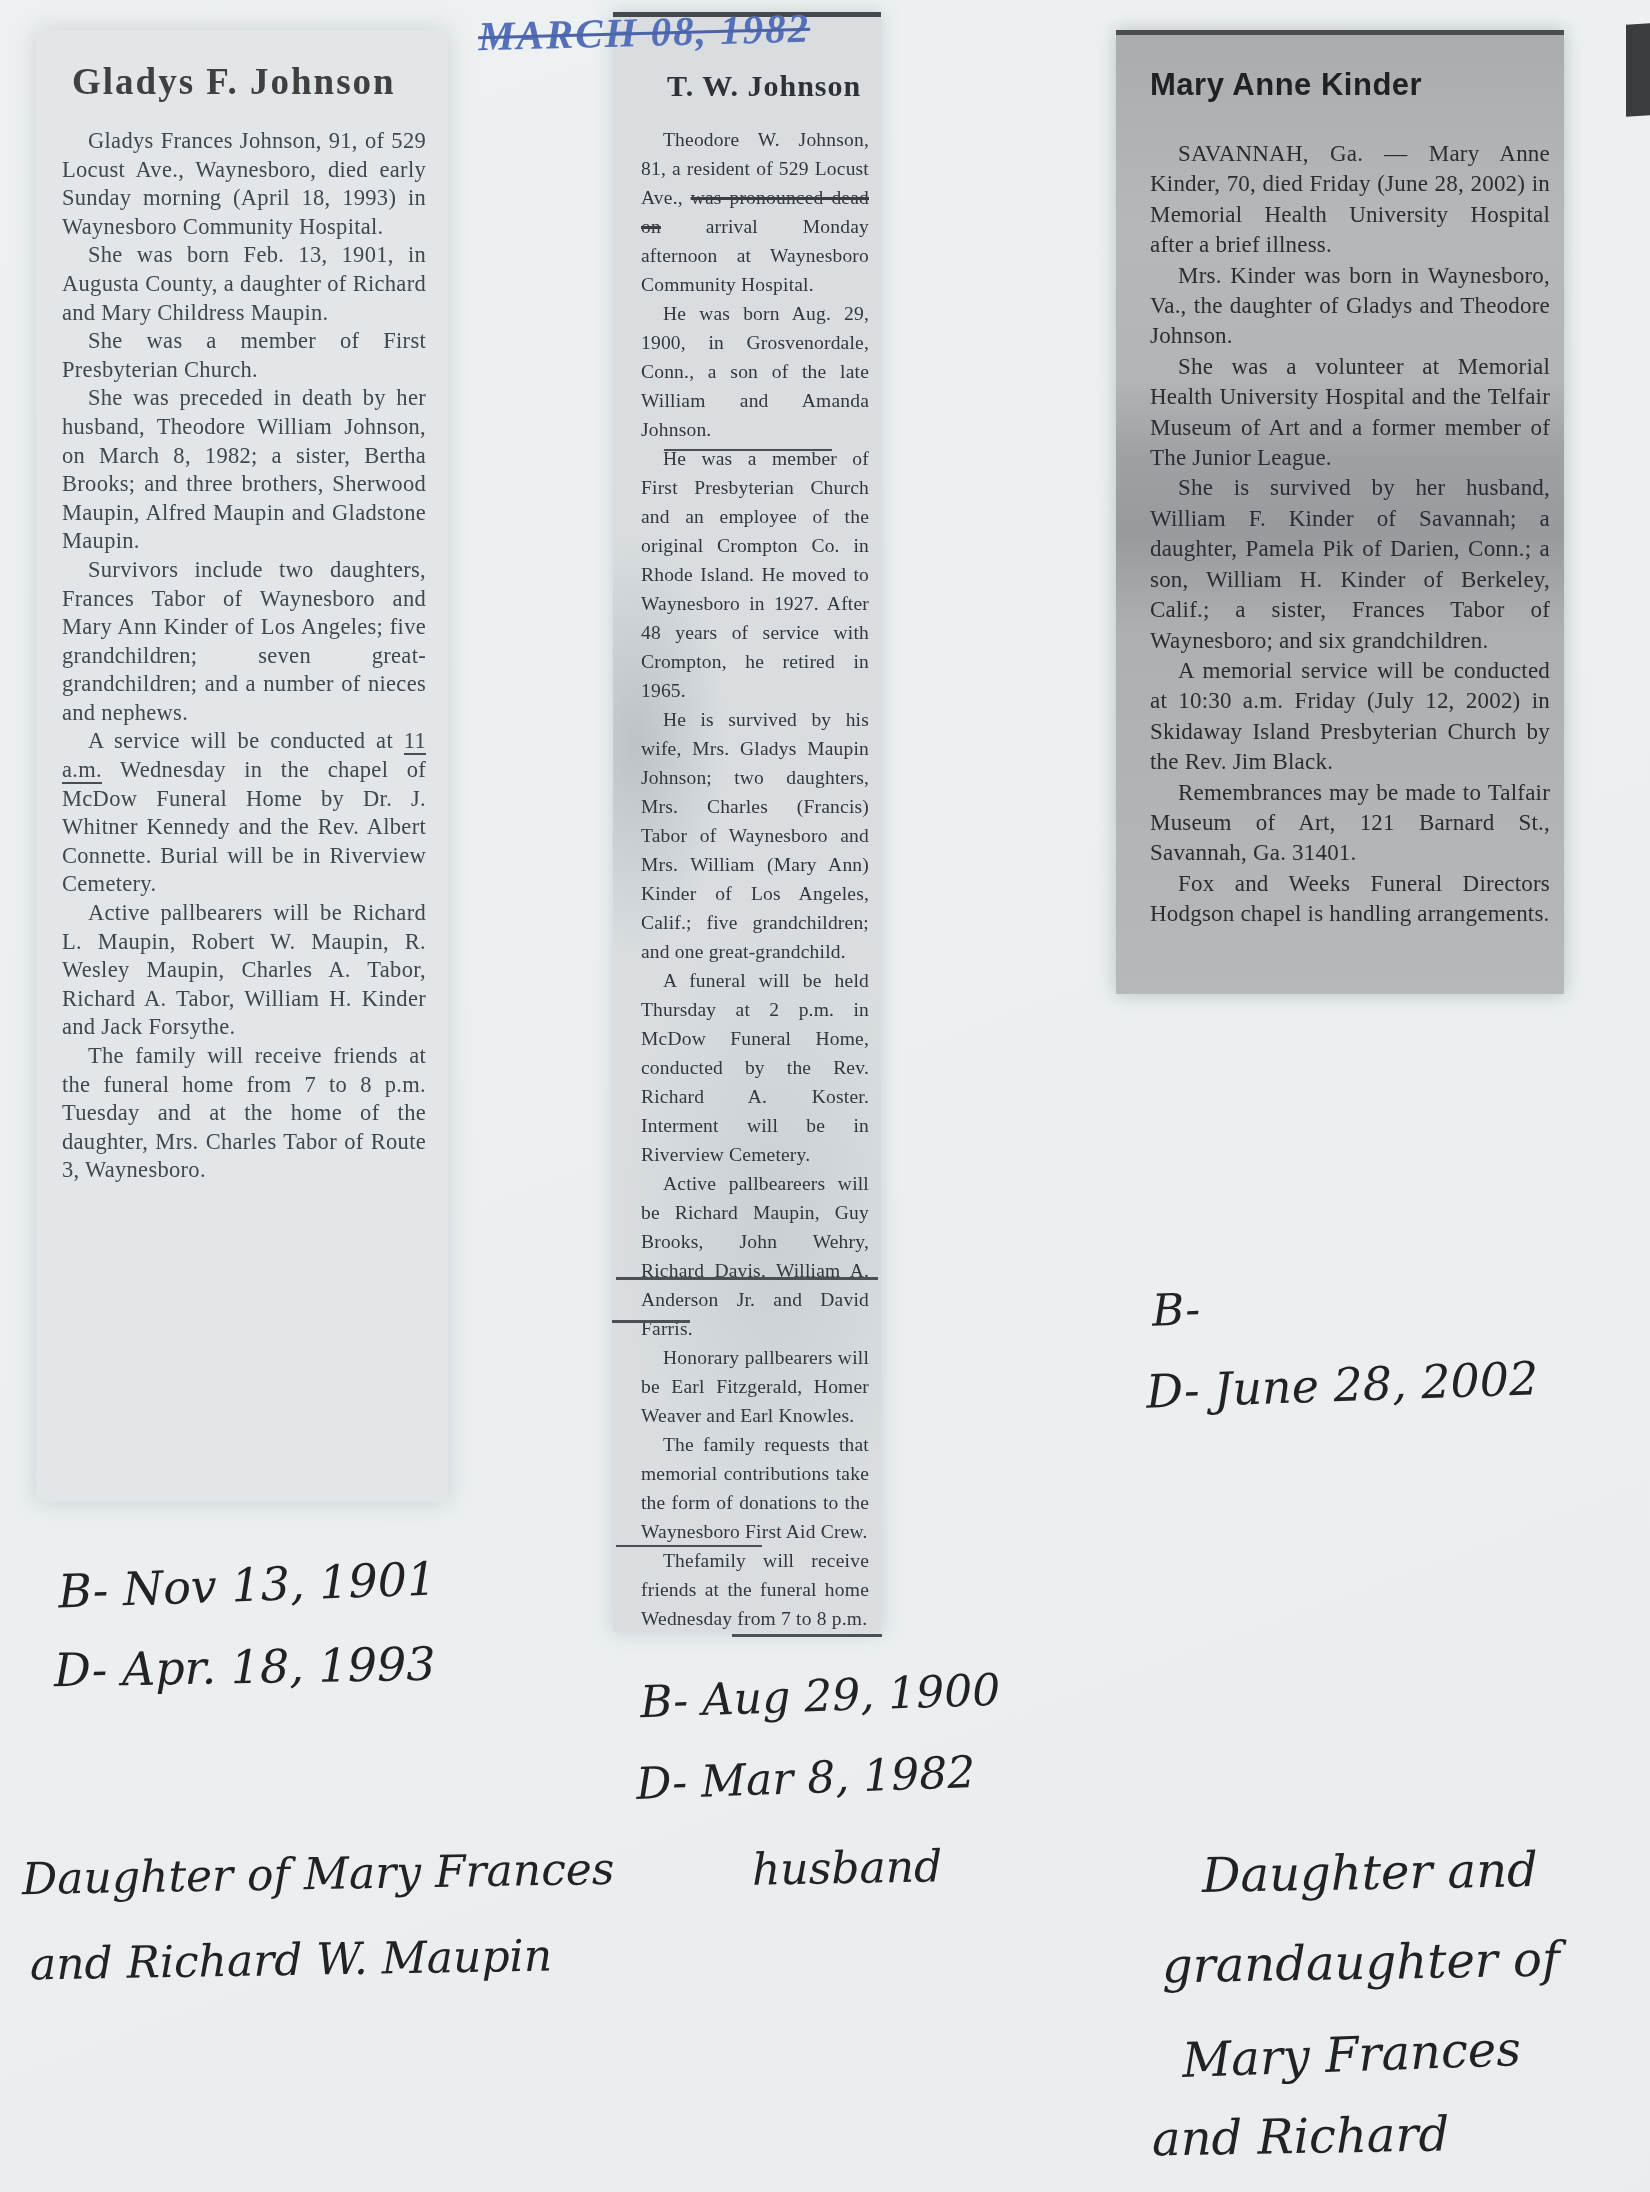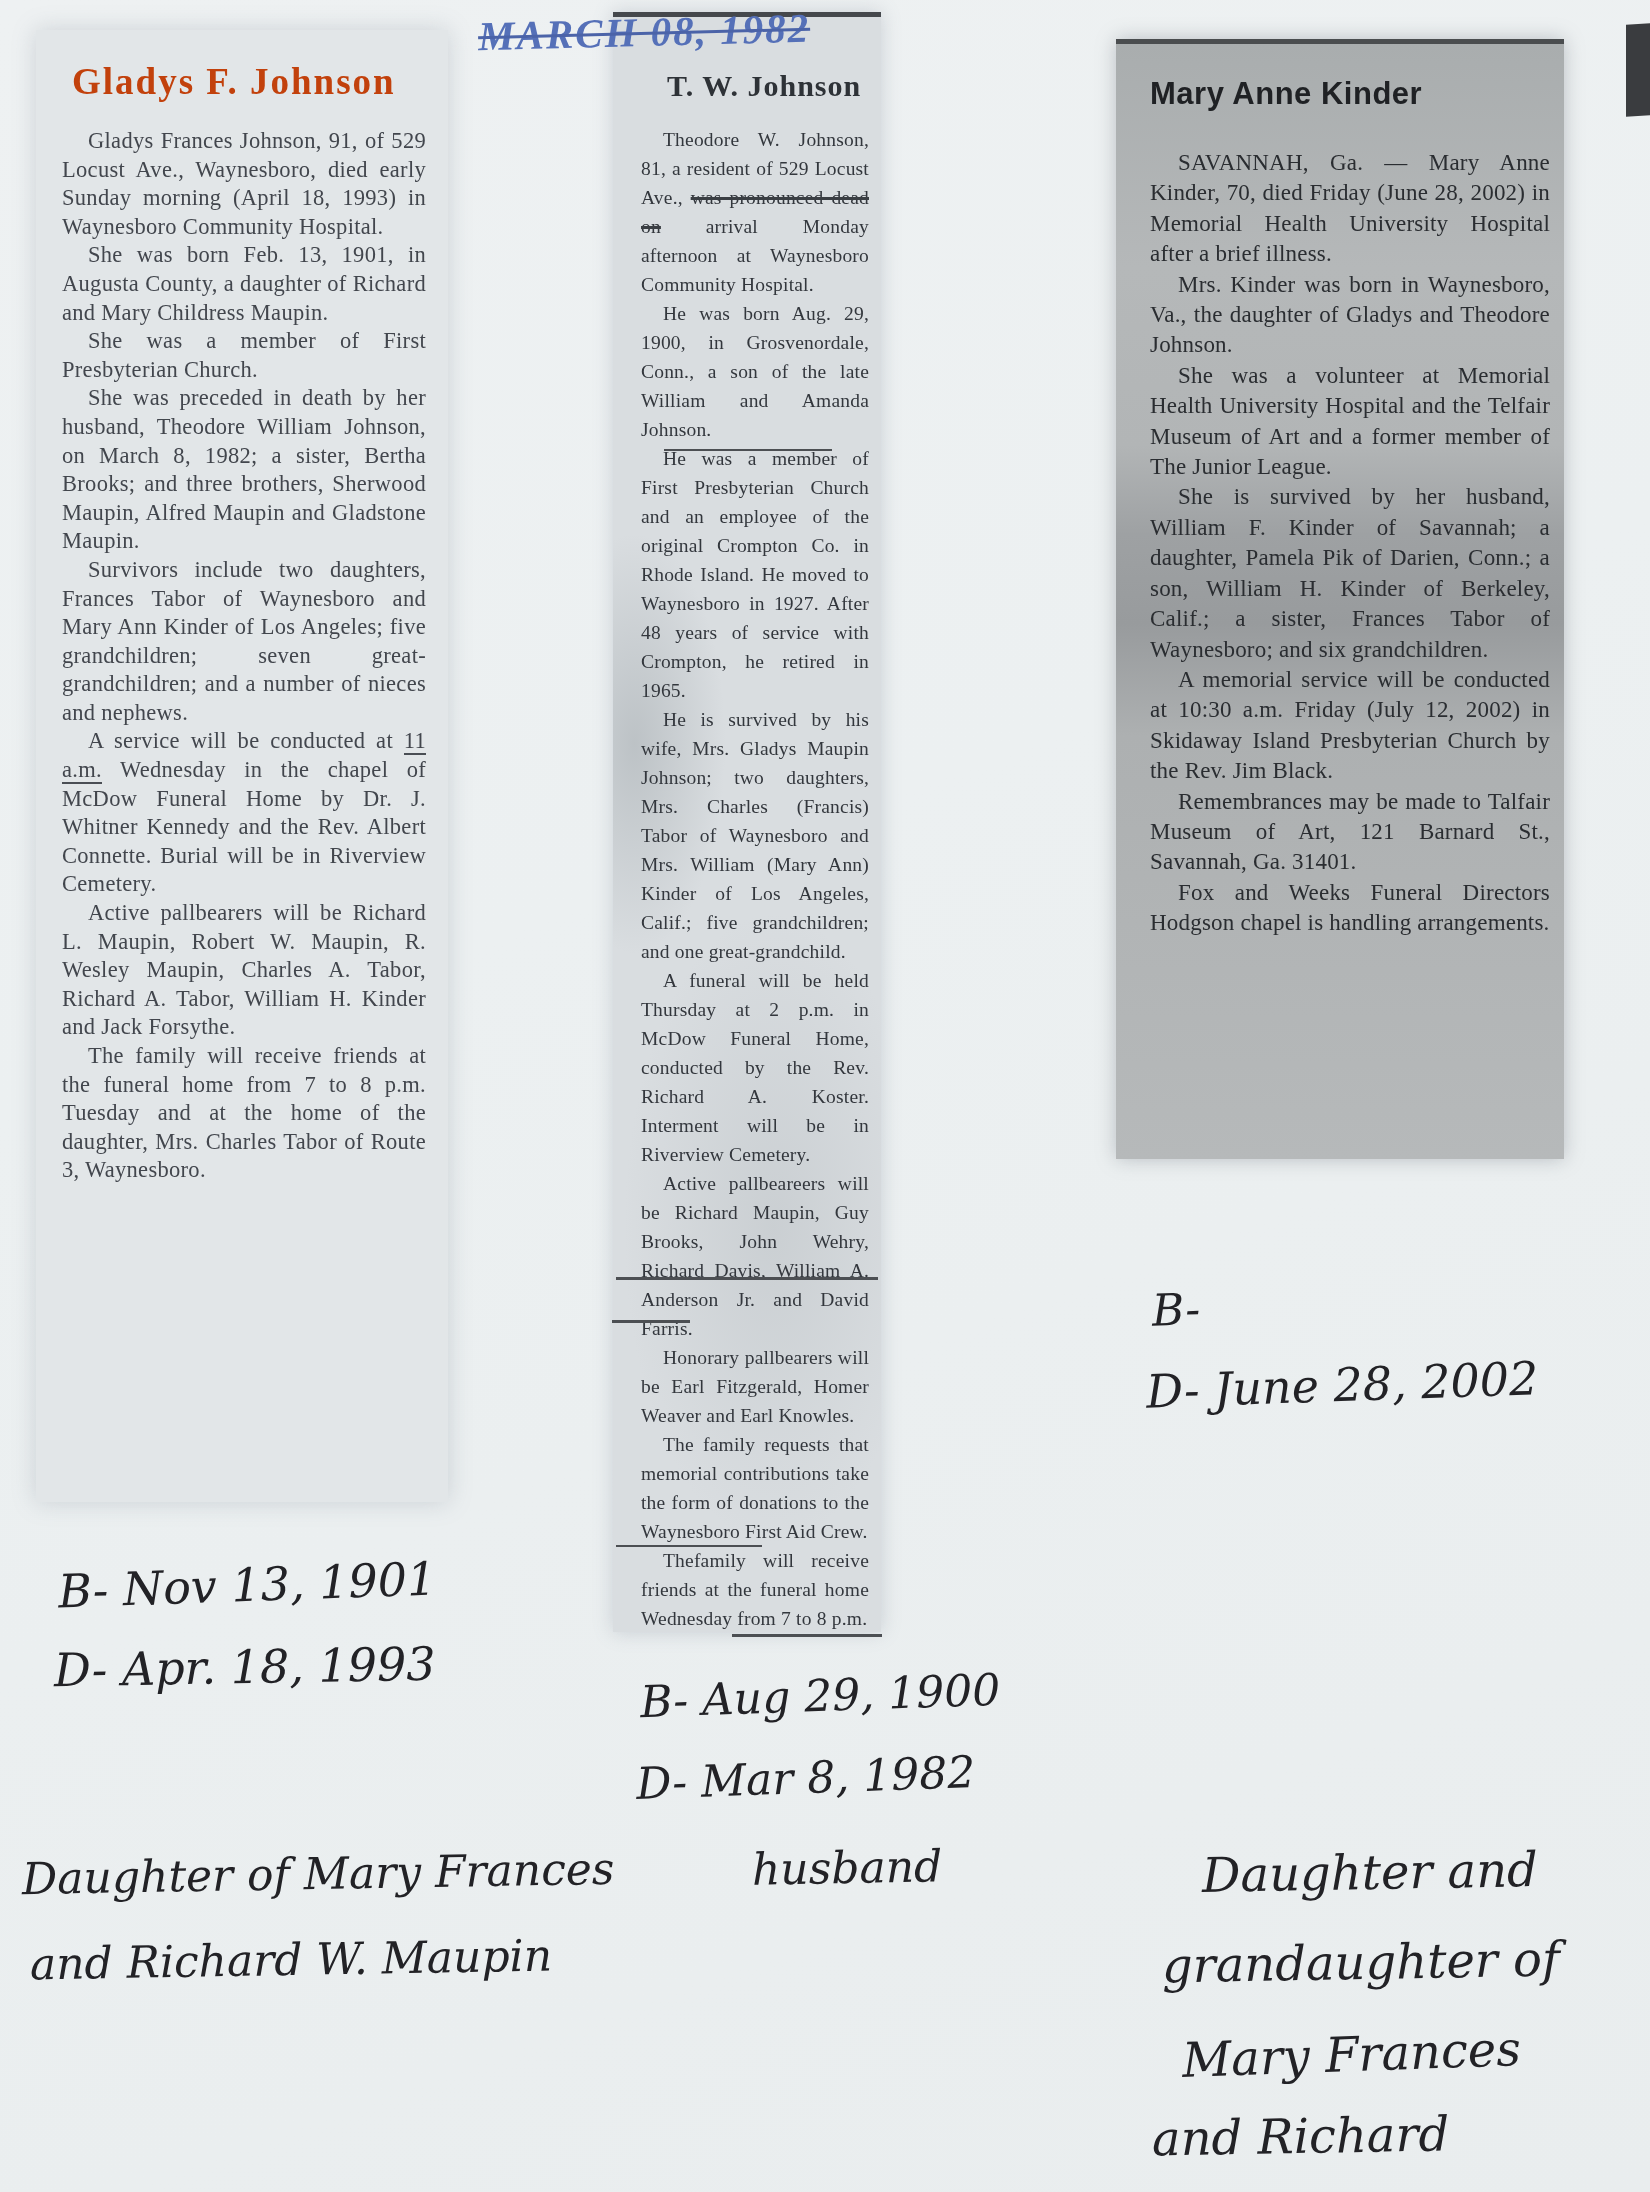--- a/index.html
+++ b/index.html
@@ -13,21 +13,21 @@
   
   .clip1{
     position:absolute;left:36px;top:30px;width:412px;height:1472px;
     background:#e2e6e8;
     box-shadow:0 0 22px rgba(120,130,145,.28);
     padding:26px 22px 20px 26px;box-sizing:border-box;
     overflow:hidden;
   }
   .clip1 h2{
     margin:4px 0 24px 10px;
-    font-size:37px;font-weight:bold;color:#c2410c;letter-spacing:2px;
+    font-size:37px;font-weight:bold;color:#404040;letter-spacing:2px;
   }
   .clip1 p{
     margin:0;font-size:22.5px;line-height:28.6px;color:#42464d;
     text-align:justify;text-indent:26px;
     letter-spacing:.3px;
   }
   
   .clip2{
     position:absolute;left:613px;top:12px;width:268px;height:1620px;
     background:
@@ -44,27 +44,26 @@
     font-size:30px;font-weight:bold;color:#2e3237;letter-spacing:1px;
   }
   .clip2 p{
     margin:0;font-size:19.5px;line-height:29px;color:#33373d;
     text-align:justify;text-indent:22px;letter-spacing:.2px;
   }
   .struck{text-decoration:line-through;text-decoration-thickness:2.5px;text-decoration-color:#3a3e43;}
   .underlined{border-bottom:2px solid #4a4e54;}
   
   .clip3{
-    position:absolute;left:1116px;top:30px;width:448px;height:1120px;
+    position:absolute;left:1116px;top:30px;width:448px;height:964px;
     background:linear-gradient(180deg,#a9adae 0%,#b5b8b9 20%,#b2b5b6 36%,#9ea1a3 44%,#989b9d 52%,#adb0b1 62%,#b6b9ba 100%);
     border-top:5px solid #4a4d4f;
     box-shadow:0 0 18px rgba(110,118,128,.4);
     padding:26px 14px 20px 34px;box-sizing:border-box;
     overflow:hidden;
-    margin-top:9px;
   }
   .clip3 h2{
     margin:6px 0 36px 0;
     font-family:"Liberation Sans", sans-serif;
     font-size:31px;font-weight:bold;color:#1f2124;letter-spacing:.5px;
   }
   .clip3 p{
     margin:0;font-size:23px;line-height:30.4px;color:#2a2d31;
     text-align:justify;text-indent:28px;letter-spacing:.2px;
   }

